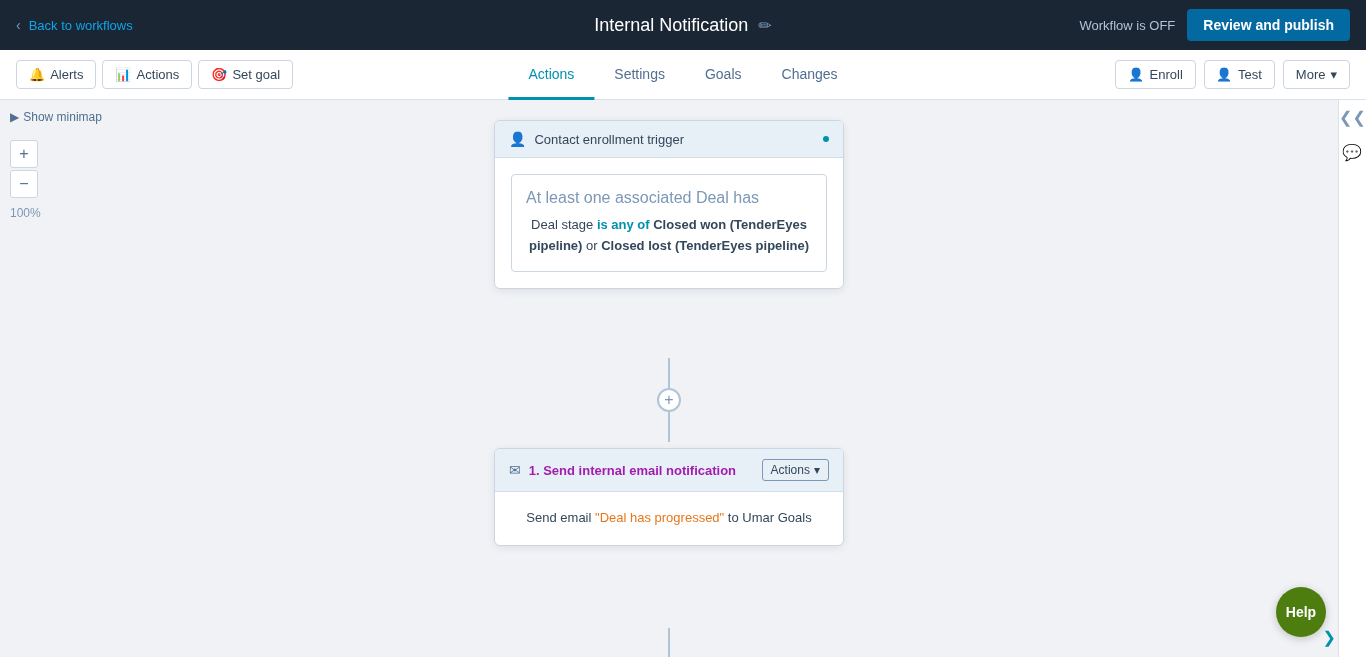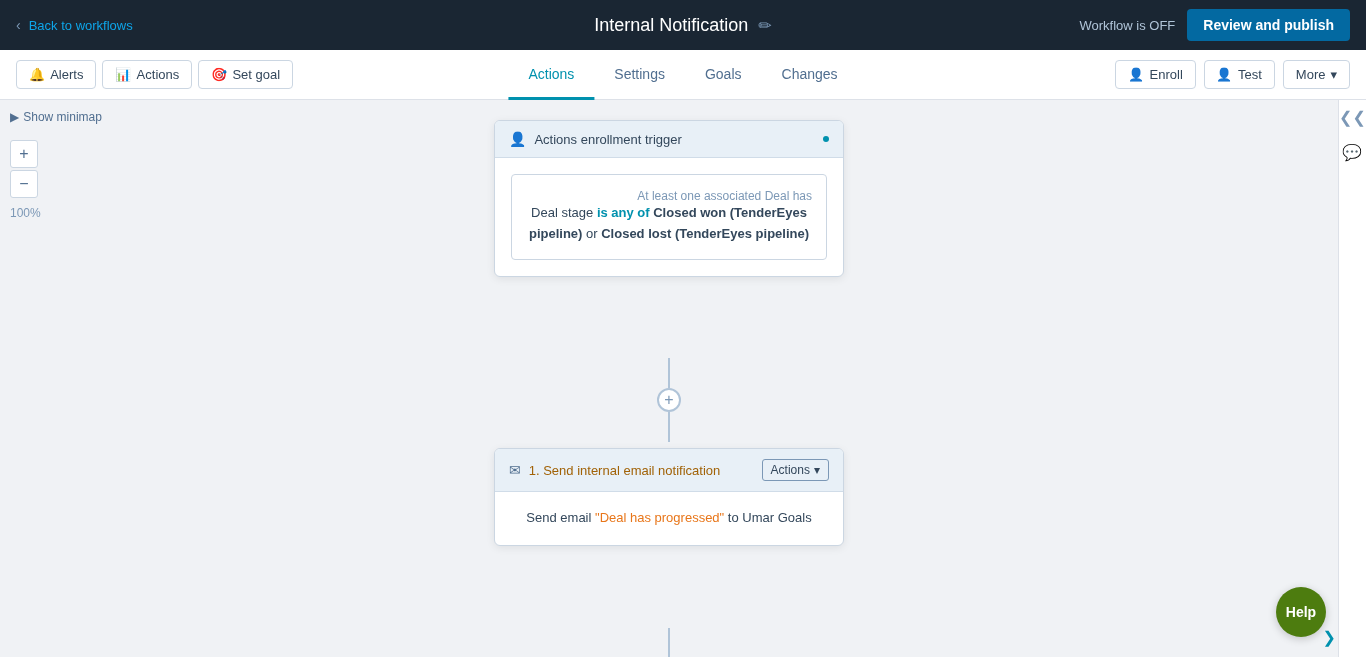--- a/index.html
+++ b/index.html
@@ -239,21 +239,21 @@
     .trigger-header-text { font-size: 13px; color: #33475b; font-weight: 500; }
     .trigger-body {
       padding: 16px;
     }
     .trigger-card {
       border: 1px solid #cbd6e2;
       border-radius: 4px;
       padding: 14px;
       background: #fff;
     }
-    .trigger-subtitle { font-size: 12px; color: #7c98b6; text-align: right; }
+    .trigger-subtitle { font-size: 16px; color: #7c98b6; text-align: left; margin-bottom: 8px; }
     .trigger-conditions { font-size: 13px; color: #33475b; text-align: center; line-height: 1.6; }
     .highlight-blue { color: #0091ae; font-weight: 600; }
     .highlight-bold { font-weight: 600; color: #33475b; }
     .connector-plus {
       width: 24px;
       height: 24px;
       border: 2px solid #b0c4d8;
       border-radius: 50%;
       background: #fff;
       display: flex;
@@ -277,21 +277,21 @@
     .action-header {
       background: #e8f0f7;
       padding: 10px 14px;
       display: flex;
       align-items: center;
       justify-content: space-between;
       border-bottom: 1px solid #d0dce8;
     }
     .action-header-left { display: flex; align-items: center; gap: 8px; }
     .action-header-icon { color: #516f90; font-size: 14px; }
-    .action-header-text { font-size: 13px; color: #a16207; font-weight: 400; }
+    .action-header-text { font-size: 13px; color: #a21caf; font-weight: 700; }
     .action-btn {
       background: transparent;
       border: 1px solid #7c98b6;
       border-radius: 3px;
       padding: 3px 8px;
       font-size: 12px;
       color: #33475b;
       cursor: pointer;
       display: flex;
       align-items: center;
@@ -411,21 +411,21 @@
     <div class="zoom-btn">−</div>
   </div>
   <div class="zoom-label">100%</div>
 
   <div class="workflow-canvas">
 
     <div class="node-container" style="top: 20px;">
       <div class="trigger-node">
         <div class="trigger-header">
           <span class="trigger-header-icon">👤</span>
-          <span class="trigger-header-text">Actions enrollment trigger</span>
+          <span class="trigger-header-text">Contact enrollment trigger</span>
 
           <span style="width:6px;height:6px;background:#0091ae;border-radius:50%;display:inline-block;margin-left:auto;"></span>
         </div>
         <div class="trigger-body">
           <div class="trigger-card">
             <div class="trigger-subtitle">At least one associated Deal has</div>
             <div class="trigger-conditions">
               <span>Deal stage </span><span class="highlight-blue">is any of </span><span class="highlight-bold">Closed won (TenderEyes pipeline)</span><span> or </span><span class="highlight-bold">Closed lost (TenderEyes pipeline)</span>
             </div>
           </div>

